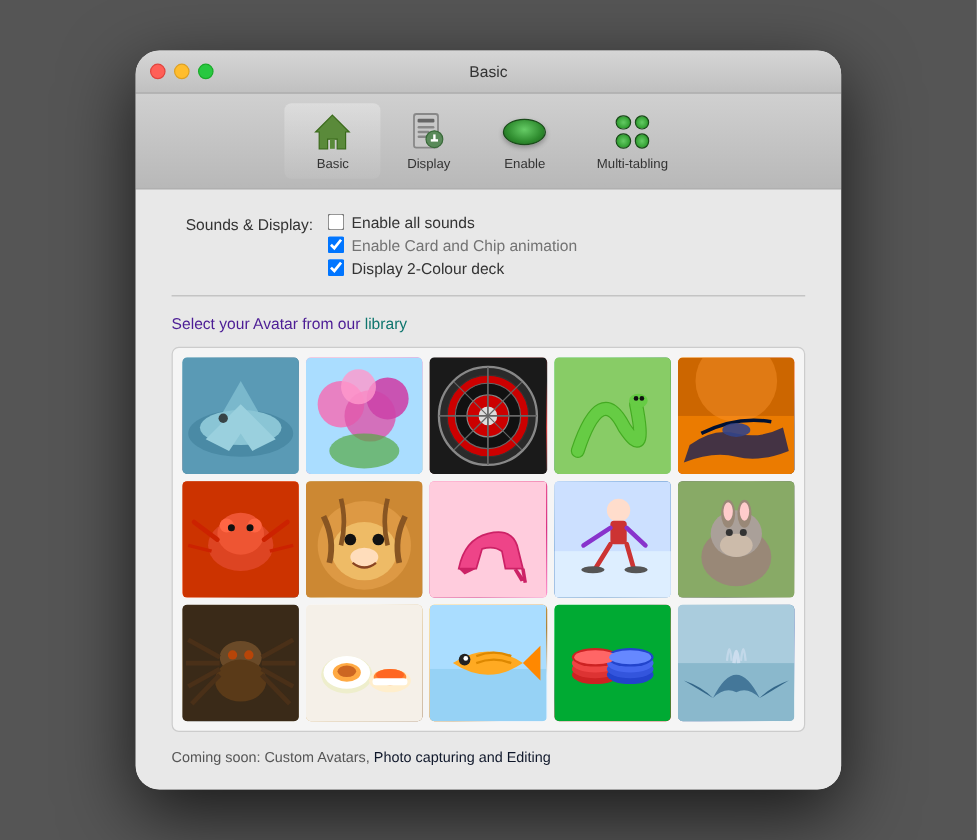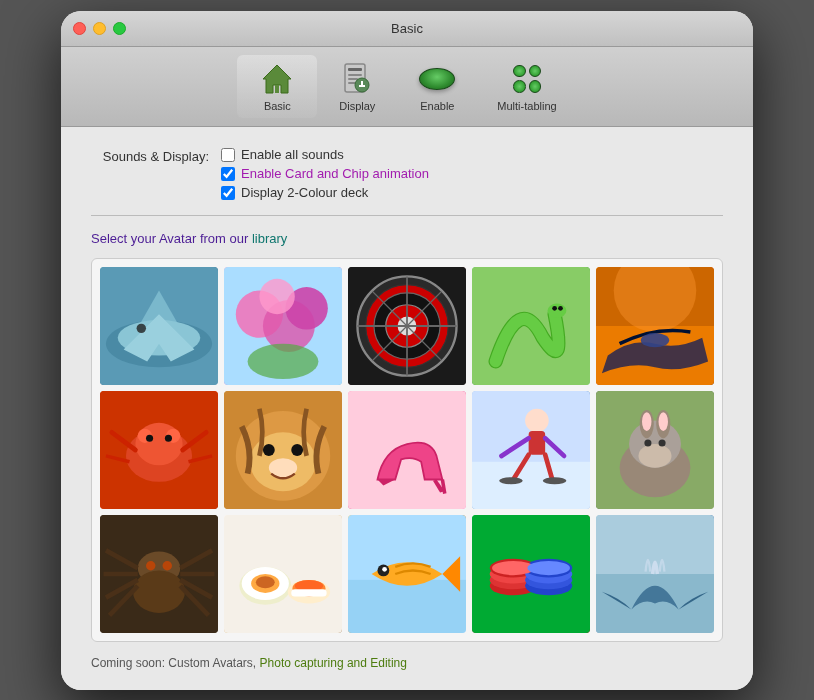--- a/index.html
+++ b/index.html
@@ -7,21 +7,21 @@
     body {
       background: #555;
       display: flex;
       justify-content: center;
       align-items: center;
       min-height: 100vh;
       font-family: -apple-system, 'Helvetica Neue', Arial, sans-serif;
     }
 
     .window {
-      width: 692px;
+      width: 588px;
       border-radius: 20px;
       overflow: hidden;
       box-shadow: 0 20px 60px rgba(0,0,0,0.7);
       background: #e8e8e8;
     }
 
     .titlebar {
       background: linear-gradient(to bottom, #d6d6d6, #c0c0c0);
       height: 36px;
       display: flex;
@@ -116,21 +116,21 @@
     }
 
     .options {
       display: flex;
       flex-direction: column;
       gap: 4px;
     }
 
     .option-row {
       display: flex;
-      align-items: flex-end;
+      align-items: flex-start;
       gap: 6px;
       font-size: 13px;
       color: #333;
     }
 
     .option-row input[type="checkbox"] {
       width: 14px;
       height: 14px;
       cursor: pointer;
     }
@@ -190,21 +190,21 @@
     .av14 { background: linear-gradient(135deg, #00cc44 10%, #006622 40%, #ff4444 60%, #cc0000 90%); }
     .av15 { background: linear-gradient(135deg, #aaccdd 0%, #558899 30%, #2255aa 60%, #ffffff 90%); }
 
     .coming-soon {
       margin-top: 14px;
       font-size: 12px;
       color: #555;
     }
 
     .coming-soon .link {
-      color: #4d7c0f;
+      color: #0f172a;
       text-decoration: none;
     }
 
     
     .house-svg, .general-svg {
       width: 32px;
       height: 32px;
     }
   </style>
 </head>
@@ -274,21 +274,21 @@
 
     <div class="sounds-section">
       <span class="section-label">Sounds &amp; Display:</span>
       <div class="options">
         <label class="option-row">
           <input type="checkbox" style="">
           <span>Enable all sounds</span>
         </label>
         <label class="option-row">
           <input type="checkbox" checked="" style="">
-          <span style="color:#a21caf;">Enable Card and Chip animation</span>
+          <span style="color:#737373;">Enable Card and Chip animation</span>
         </label>
         <label class="option-row">
           <input type="checkbox" checked="" style="">
           <span>Display 2-Colour deck</span>
         </label>
       </div>
     </div>
 
     <div class="divider"></div>
 

